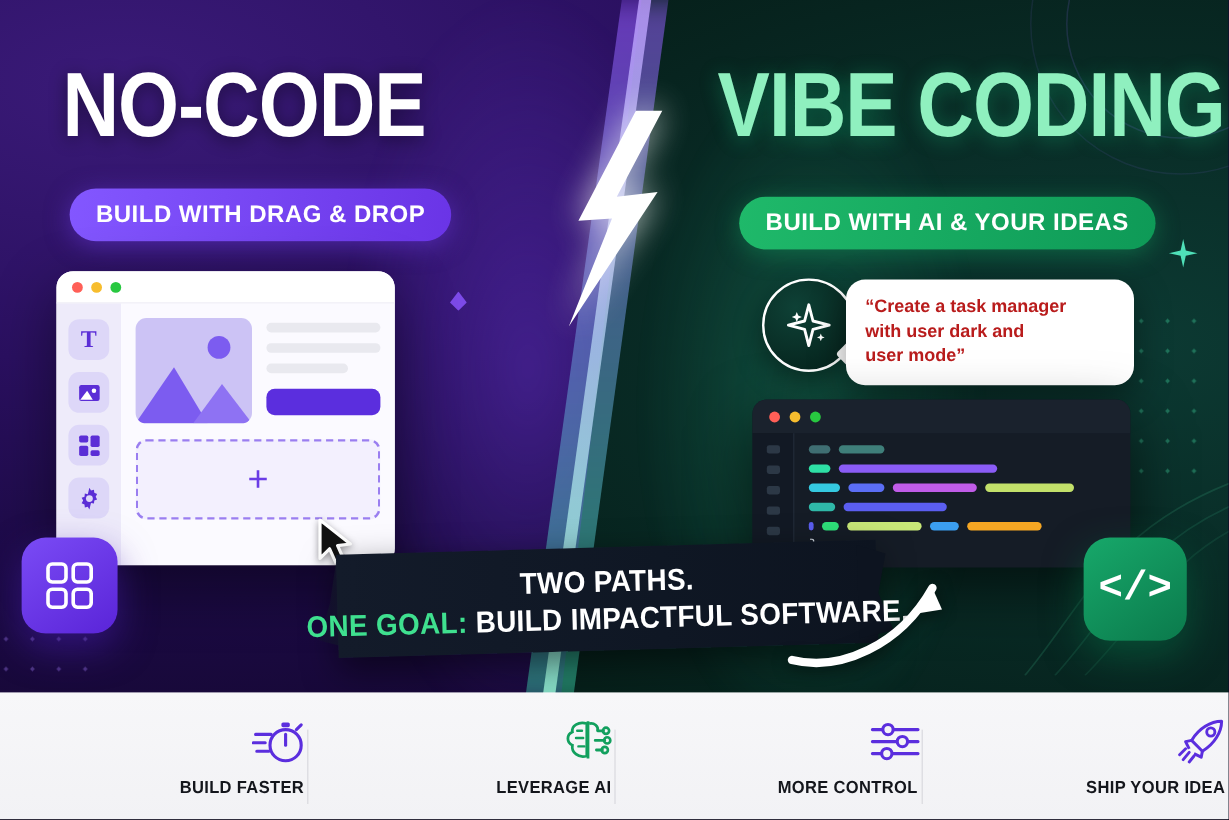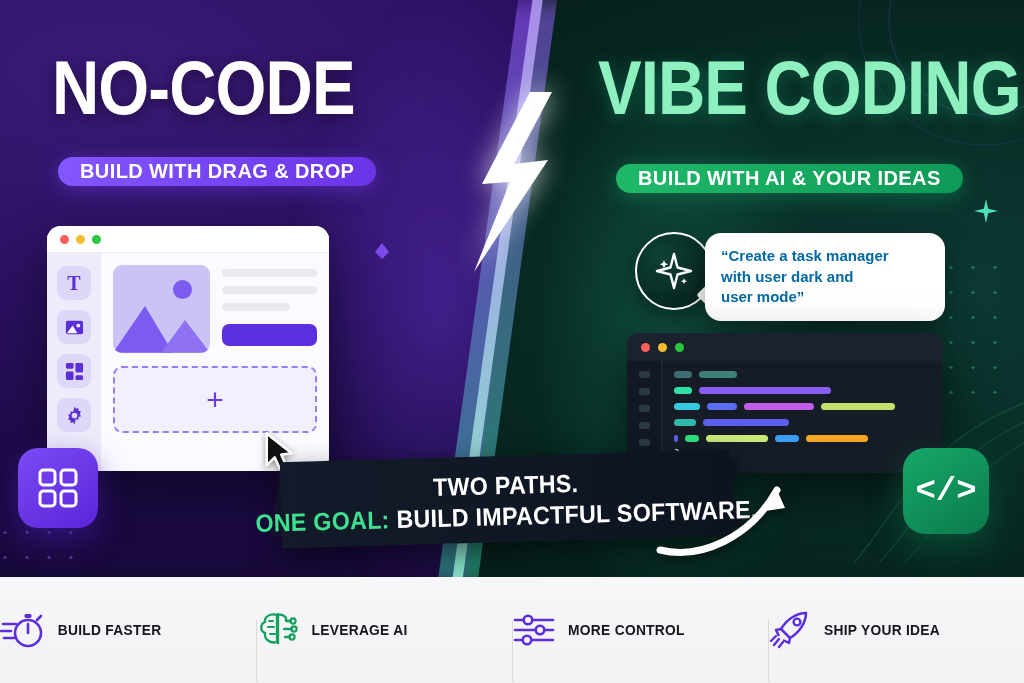--- a/index.html
+++ b/index.html
@@ -68,21 +68,21 @@
   
   .title{
     position:absolute;font-weight:bold;letter-spacing:-1px;
     font-size:76px;line-height:1;white-space:nowrap;
     transform:scaleX(.86);transform-origin:left center;
   }
   .title-left{left:52px;top:50px;color:#ffffff;text-shadow:0 3px 16px rgba(0,0,0,.45);}
   .title-right{left:598px;top:50px;color:#8ff0bf;text-shadow:0 3px 18px rgba(20,200,130,.35);}
 
   .pill{
-    position:absolute;height:29px;border-radius:22px;display:flex;align-items:center;
+    position:absolute;height:44px;border-radius:22px;display:flex;align-items:center;
     justify-content:center;color:#fff;font-weight:bold;font-size:20px;letter-spacing:.4px;
     padding:0 22px;white-space:nowrap;
   }
   .pill-left{left:58px;top:157px;background:linear-gradient(100deg,#8357ff,#6a34e6);
     box-shadow:0 4px 20px rgba(110,60,230,.5);}
   .pill-right{left:616px;top:164px;background:linear-gradient(100deg,#1fb96a,#0e9a57);
     box-shadow:0 4px 20px rgba(20,160,95,.45);}
 
   
   .bolt{position:absolute;left:452px;top:92px;width:120px;height:180px;filter:drop-shadow(0 0 14px rgba(255,255,255,.75));}
@@ -136,21 +136,21 @@
 
   
   .ai-circle{
     position:absolute;left:635px;top:232px;width:78px;height:78px;border-radius:50%;
     background:radial-gradient(circle at 35% 30%, #0e4136, #07261f 80%);
     border:2px solid #ffffff;display:flex;align-items:center;justify-content:center;
     box-shadow:0 8px 24px rgba(0,0,0,.45);
   }
   .bubble{
     position:absolute;left:705px;top:233px;width:240px;border-radius:16px;background:#fff;
-    padding:13px 16px;color:#0369a1;font-size:15px;font-weight:bold;line-height:1.38;
+    padding:13px 16px;color:#b91c1c;font-size:15px;font-weight:bold;line-height:1.38;
     box-shadow:0 10px 30px rgba(0,0,0,.4);
   }
   .bubble-tail{
     position:absolute;left:700px;top:286px;width:18px;height:18px;background:#fff;
     transform:rotate(45deg);border-radius:3px;
   }
 
   
   .editor{
     position:absolute;left:627px;top:333px;width:315px;height:140px;border-radius:12px 12px 0 0;
@@ -200,21 +200,21 @@
   .bl .accent{color:#3fe08f;}
   .arrow{position:absolute;left:655px;top:468px;width:140px;height:90px;
     filter:drop-shadow(0 2px 6px rgba(0,0,0,.5));}
 
   
   .footer{
     position:absolute;left:0;bottom:0;width:1024px;height:106px;
     background:linear-gradient(180deg,#f7f7f9,#f2f2f5);
     display:flex;align-items:center;
   }
-  .feat{flex:1;display:flex;flex-direction:row;align-items:center;gap:9px;position:relative;}
+  .feat{flex:1;display:flex;flex-direction:column;align-items:flex-end;gap:9px;position:relative;}
   .feat + .feat::before{
     content:"";position:absolute;left:0;top:12px;width:1px;height:62px;background:#d9d9de;
   }
   .feat-label{font-size:14.5px;font-weight:bold;color:#14161c;letter-spacing:.3px;
     transform:scaleX(.95);white-space:nowrap;}
   .feat-icon{height:44px;display:flex;align-items:center;justify-content:center;}
 </style>
 </head>
 <body>
 

